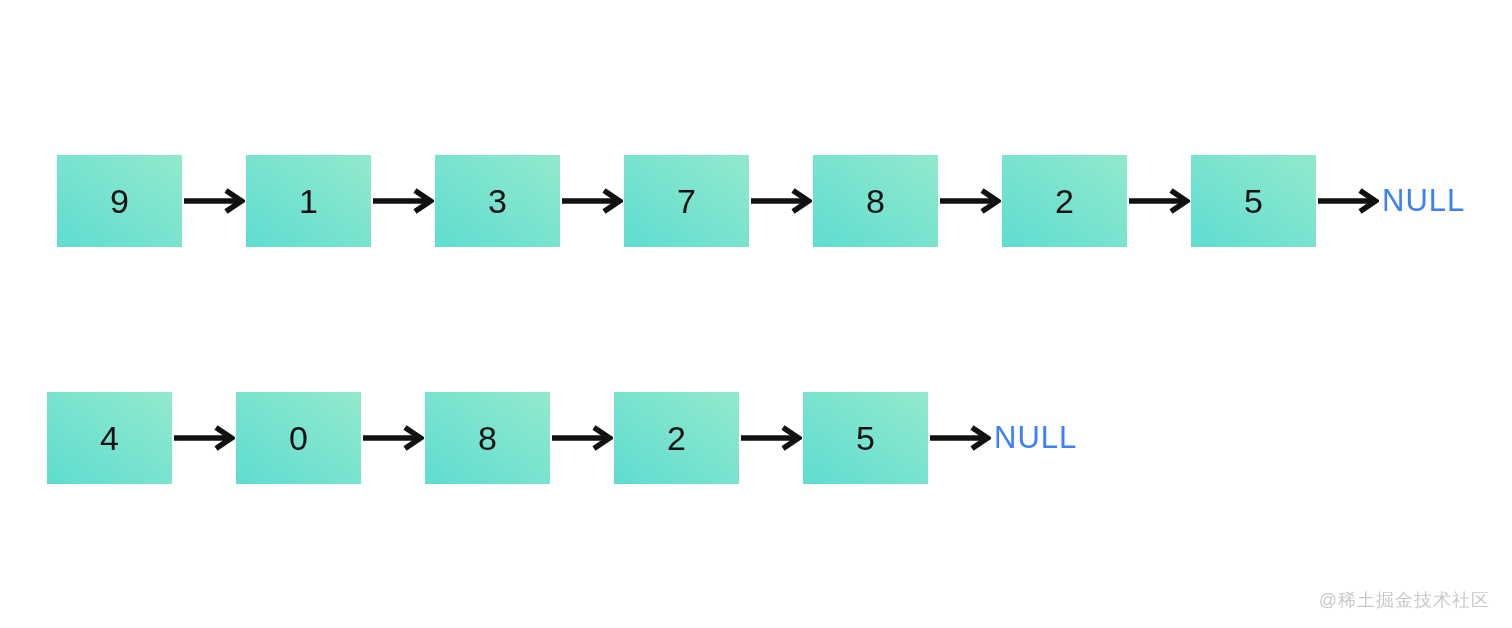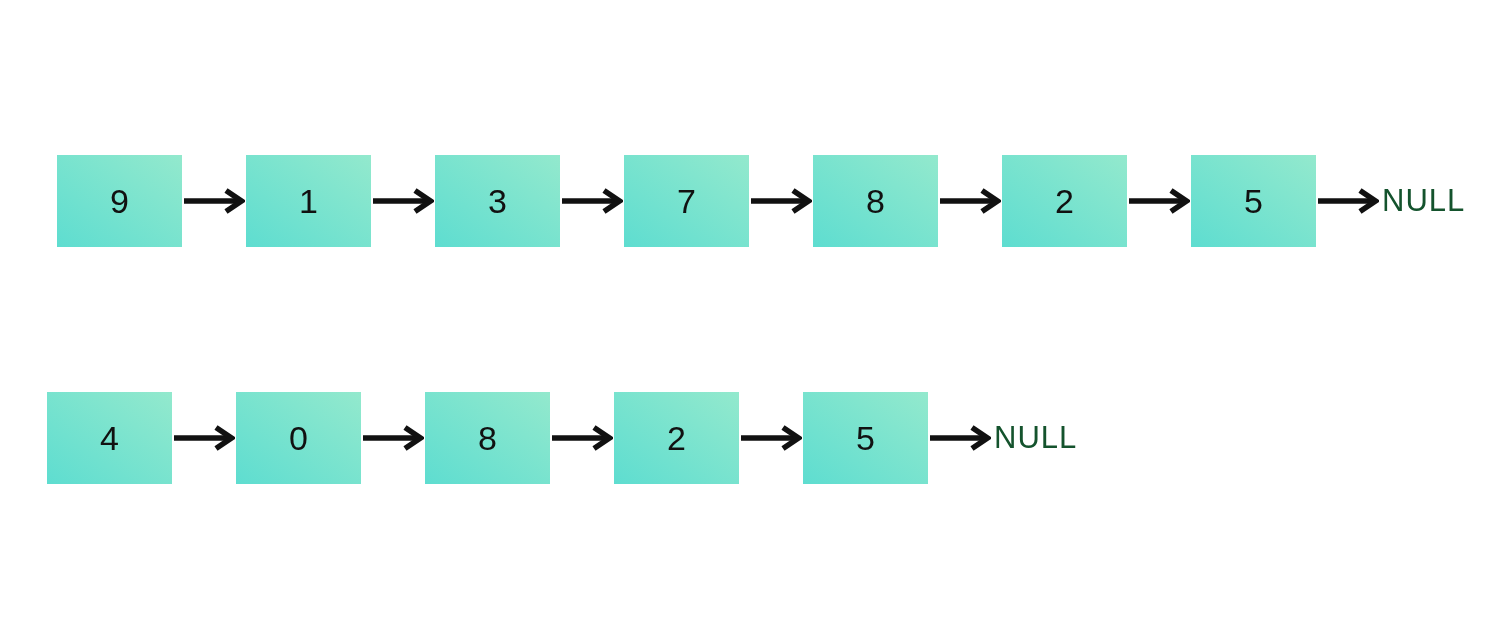--- a/index.html
+++ b/index.html
@@ -38,21 +38,21 @@
   }
   .arrow-slot {
     width: 64px;
     flex: 0 0 64px;
     display: flex;
     align-items: center;
     justify-content: center;
   }
   .null-label {
     font-size: 31px;
-    color: #14532d;
+    color: #3b82f6;
     letter-spacing: 1px;
     margin-left: 2px;
     white-space: nowrap;
   }
   .watermark {
     position: absolute;
     right: 22px;
     bottom: 16px;
     font-size: 18px;
     color: #c9c9c9;
@@ -146,13 +146,14 @@
       </span>
       <div class="node">5</div>
       <span class="arrow-slot">
         <svg width="62" height="26" viewBox="0 0 62 26">
           <line x1="1" y1="13" x2="56" y2="13" stroke="#111111" stroke-width="5.5"></line>
           <polyline points="43,2.5 58.5,13 43,23.5" fill="none" stroke="#111111" stroke-width="5.5"></polyline>
         </svg>
       </span>
       <span class="null-label">NULL</span>
     </div>
+  <div class="watermark">@稀土掘金技术社区</div>
 </div>
 
 </body></html>

